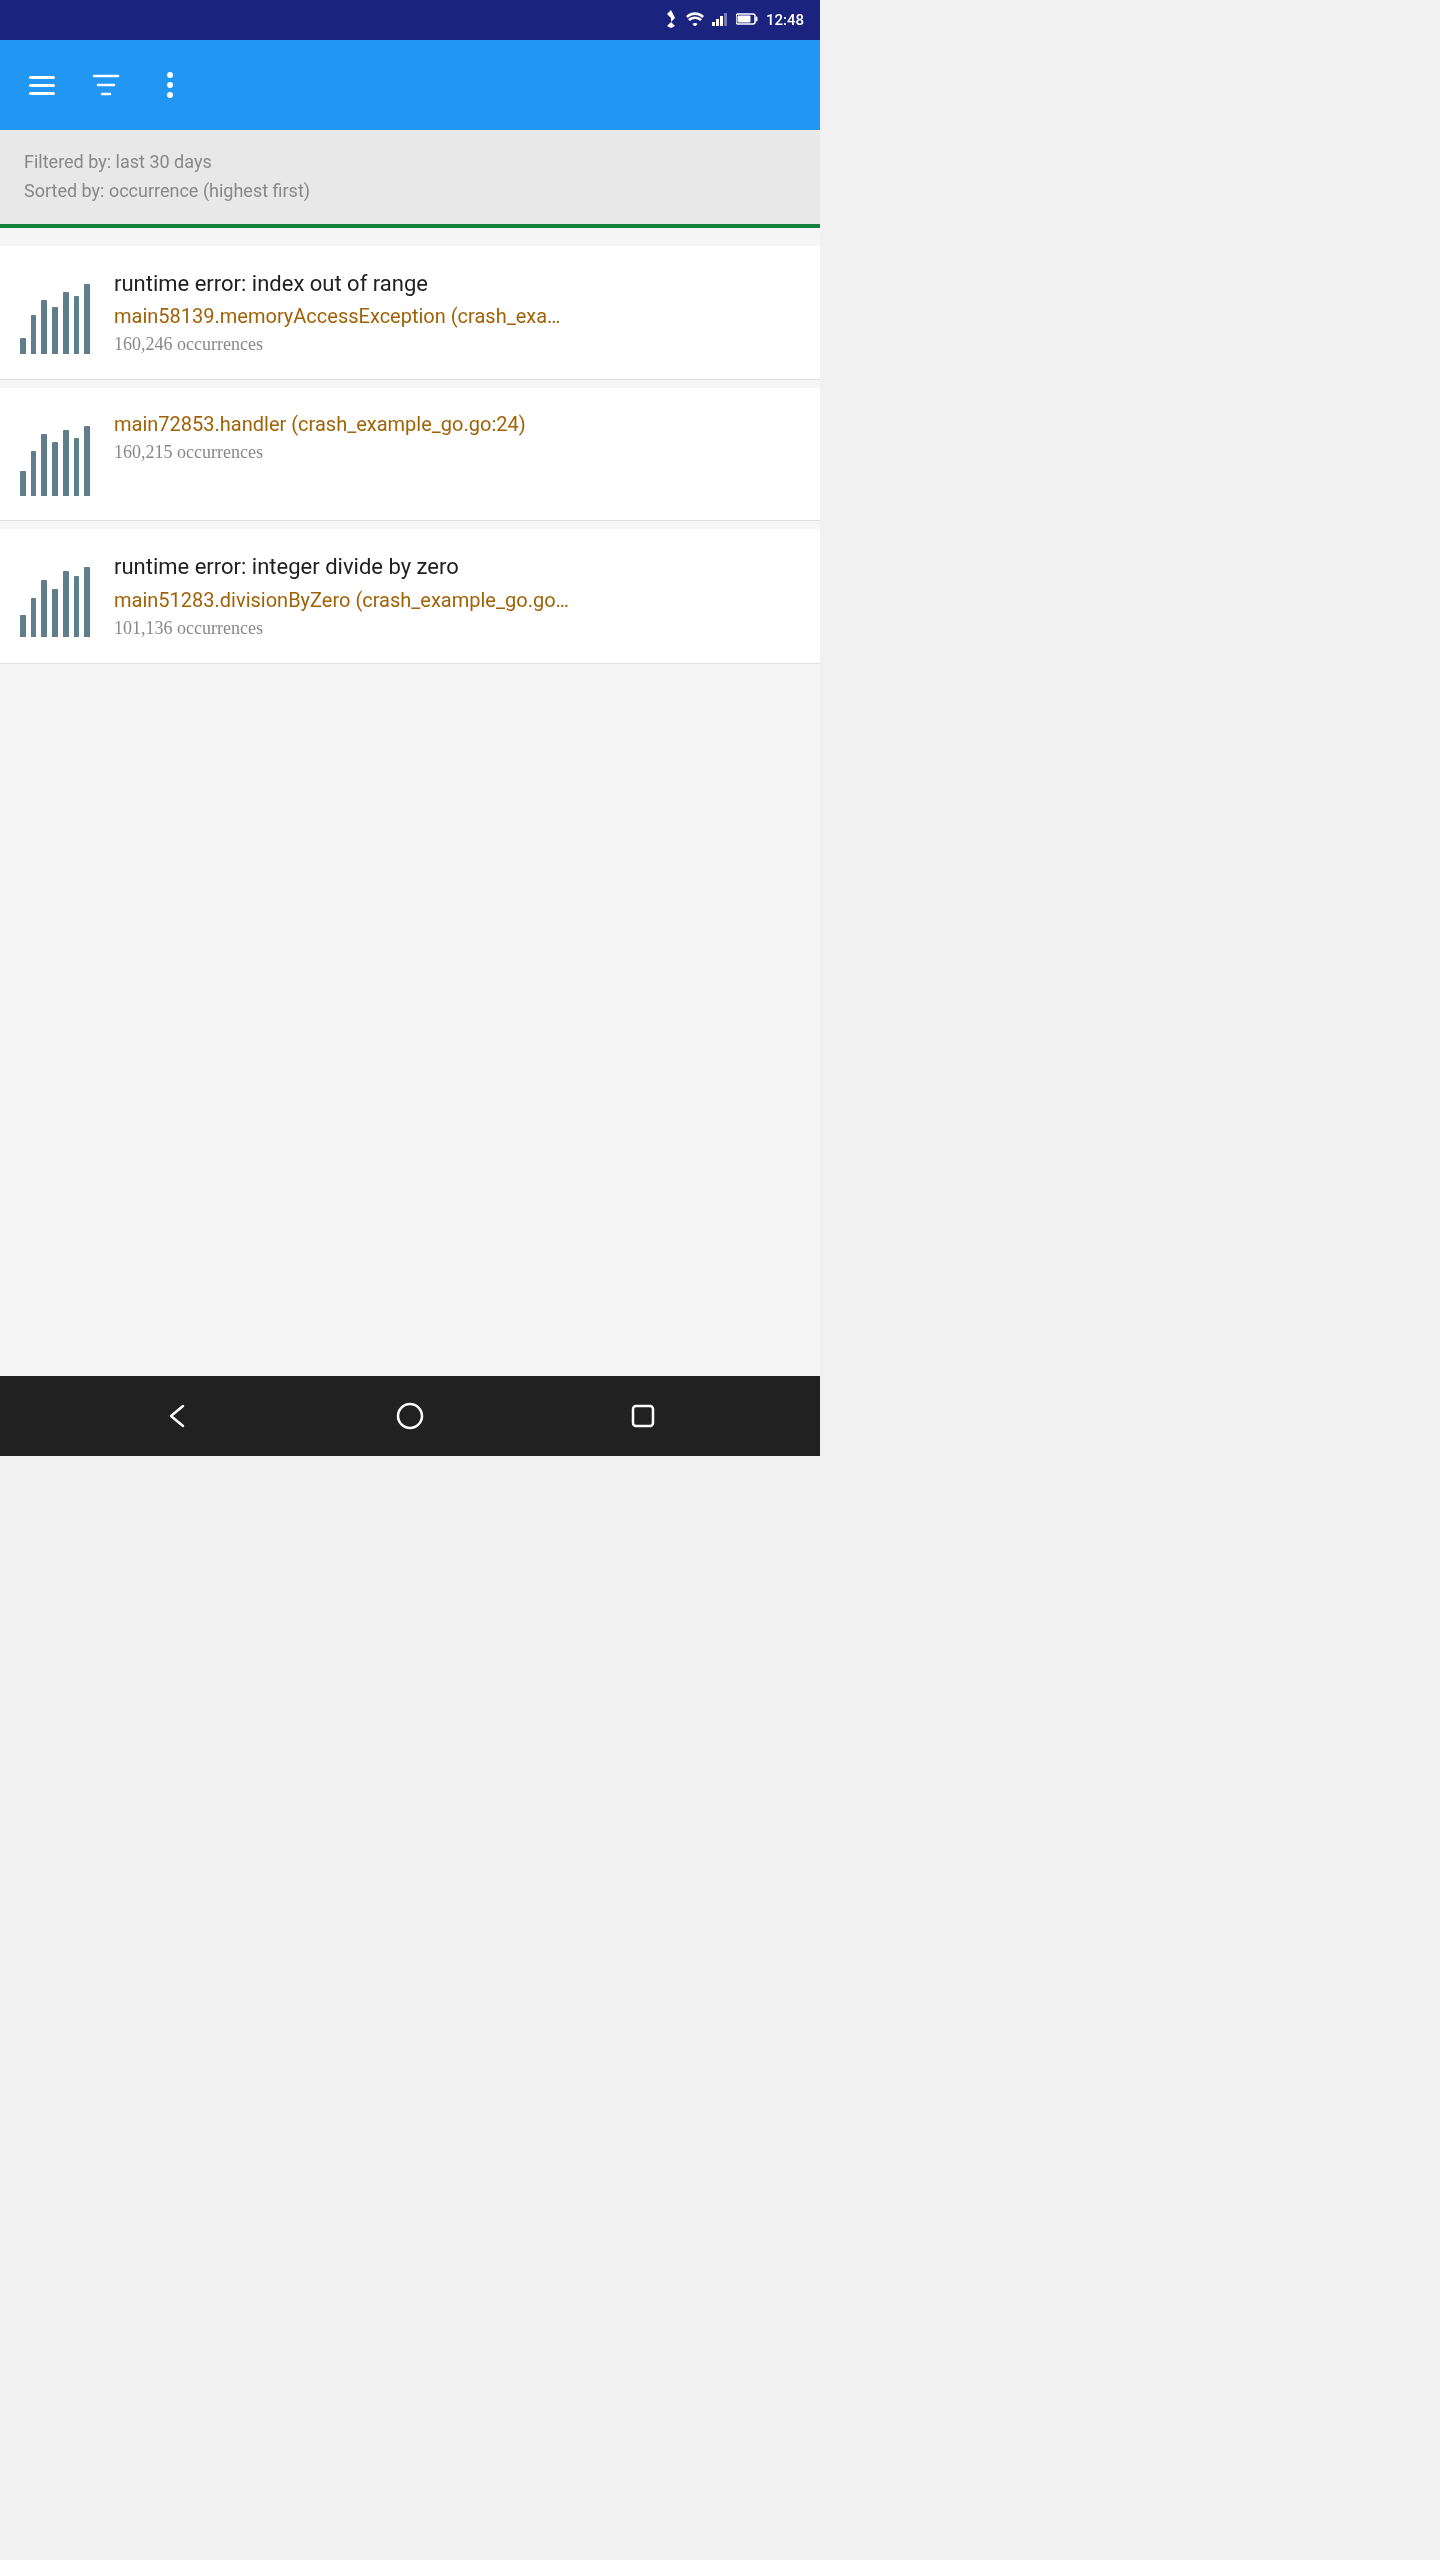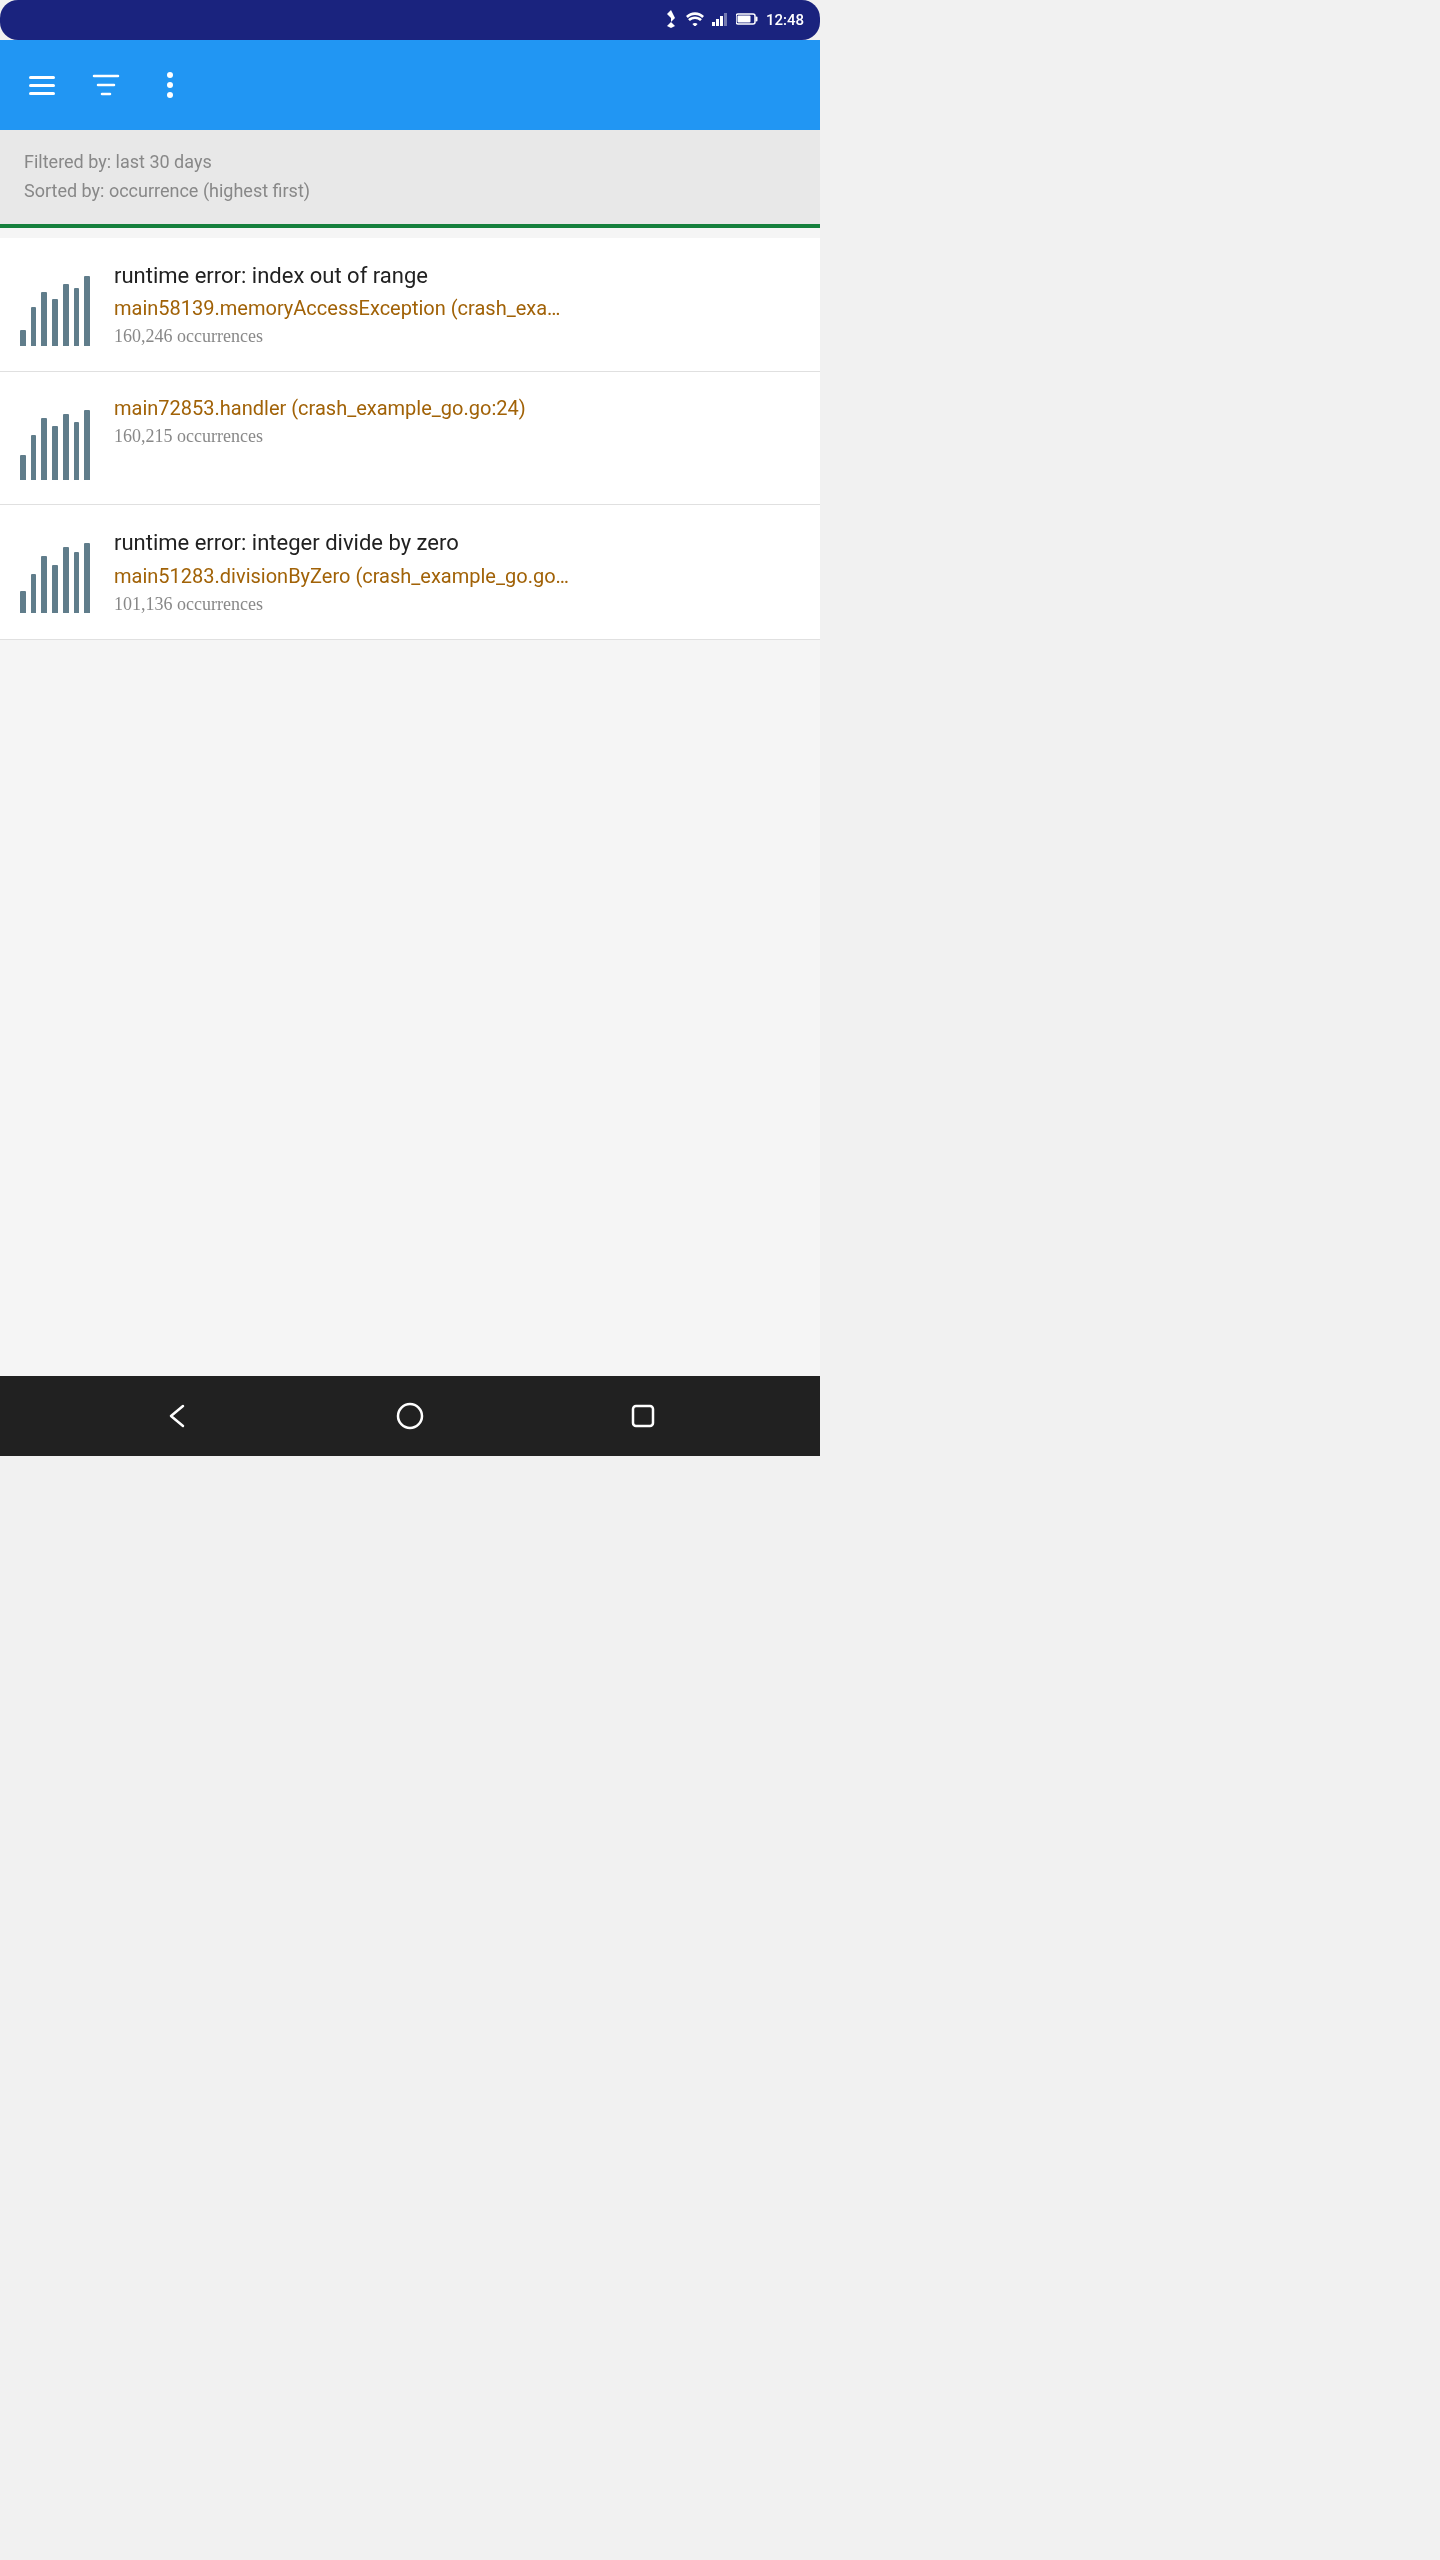--- a/index.html
+++ b/index.html
@@ -20,21 +20,20 @@
 
     
     .status-bar {
       background: #1a237e;
       height: 40px;
       display: flex;
       align-items: center;
       justify-content: flex-end;
       padding: 0 16px;
       gap: 10px;
-      border-radius: 18px;
     }
 
     .status-bar-icons {
       display: flex;
       align-items: center;
       gap: 8px;
     }
 
     .status-icon {
       color: white;
@@ -95,21 +94,21 @@
 
     
     .error-list {
       flex: 1;
       background: #f5f5f5;
       padding: 10px 0;
     }
 
     .error-item {
       background: white;
-      margin: 0 0;
+      margin: 8px 0;
       padding: 24px 20px;
       display: flex;
       align-items: flex-start;
       gap: 24px;
       cursor: pointer;
       border-bottom: 1px solid #e0e0e0;
     }
 
     
     .bar-chart {

